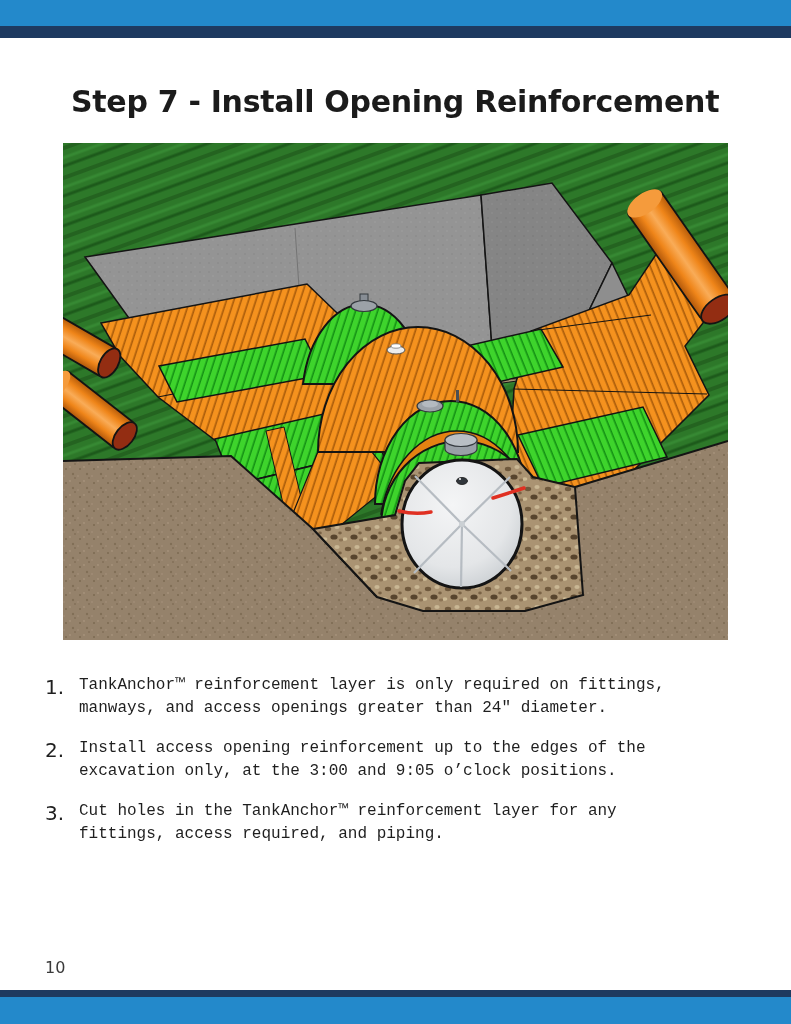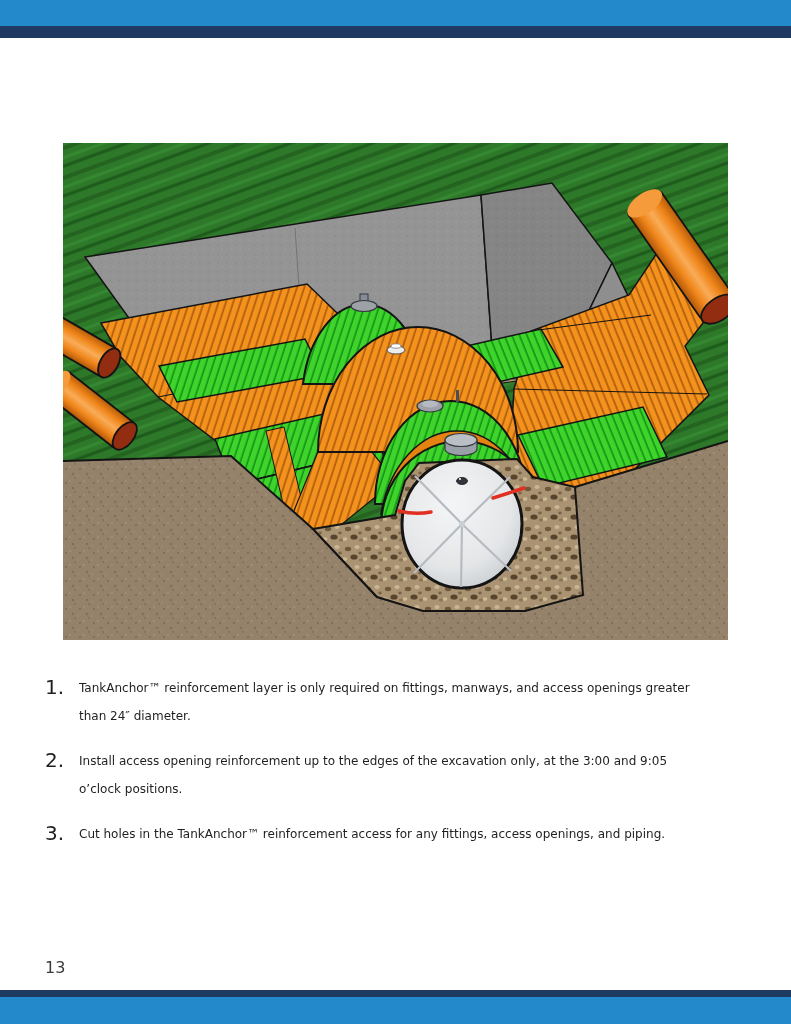--- a/index.html
+++ b/index.html
@@ -14,31 +14,32 @@
   .band-bot-light{top:997px;height:27px;background:#2389CB;}
   .title{
     position:absolute;top:84px;left:71px;width:680px;
     font-size:30px;font-weight:bold;color:#1B1B1B;letter-spacing:-0.3px;white-space:nowrap;
   }
   .figure{position:absolute;top:143px;left:63px;width:665px;height:497px;}
   .figure svg{display:block;}
   .list{position:absolute;top:674px;left:45px;width:690px;color:#1F1F1F;}
   .item{display:flex;margin-bottom:17px;}
   .item .num{width:34px;flex:0 0 34px;font-size:20px;line-height:27px;}
-  .item .txt{width:625px;max-width:625px;font-size:12px;line-height:28px;}
+  .item .txt{width:625px;max-width:625px;font-size:16px;line-height:23px;font-family:Liberation Mono, monospace;}
   .pagenum{position:absolute;top:958px;left:45px;font-size:16px;color:#3A3A3A;}
 </style>
 </head>
 <body>
 
 <div class="page">
 
   <div class="band band-top-light"></div>
   <div class="band band-top-navy"></div>
 
+  <div class="title">Step 7 - Install Opening Reinforcement</div>
 
   <div class="figure">
     <svg width="665" height="497" viewBox="0 0 665 497" xmlns="http://www.w3.org/2000/svg">
       <defs>
         <pattern id="grassP" width="28" height="28" patternUnits="userSpaceOnUse" patternTransform="rotate(-20)">
           <rect width="28" height="28" fill="#2D7829"></rect>
           <path d="M0,5 H28" stroke="#246320" stroke-width="4"></path>
           <path d="M0,14 H28" stroke="#368933" stroke-width="3"></path>
           <path d="M0,22 H28" stroke="#1D5A1B" stroke-width="3"></path>
         </pattern>
@@ -207,22 +208,22 @@
     <div class="item">
       <span class="num">1.</span>
       <span class="txt">TankAnchor™ reinforcement layer is only required on fittings, manways, and access openings greater than 24″ diameter.</span>
     </div>
     <div class="item">
       <span class="num">2.</span>
       <span class="txt">Install access opening reinforcement up to the edges of the excavation only, at the 3:00 and 9:05 o’clock positions.</span>
     </div>
     <div class="item">
       <span class="num">3.</span>
-      <span class="txt">Cut holes in the TankAnchor™ reinforcement access for any fittings, access openings, and piping.</span>
+      <span class="txt">Cut holes in the TankAnchor™ reinforcement layer for any fittings, access required, and piping.</span>
     </div>
   </div>
 
-  <div class="pagenum">13</div>
+  <div class="pagenum">10</div>
 
   <div class="band band-bot-navy"></div>
   <div class="band band-bot-light"></div>
 
 </div>
 
 </body></html>

